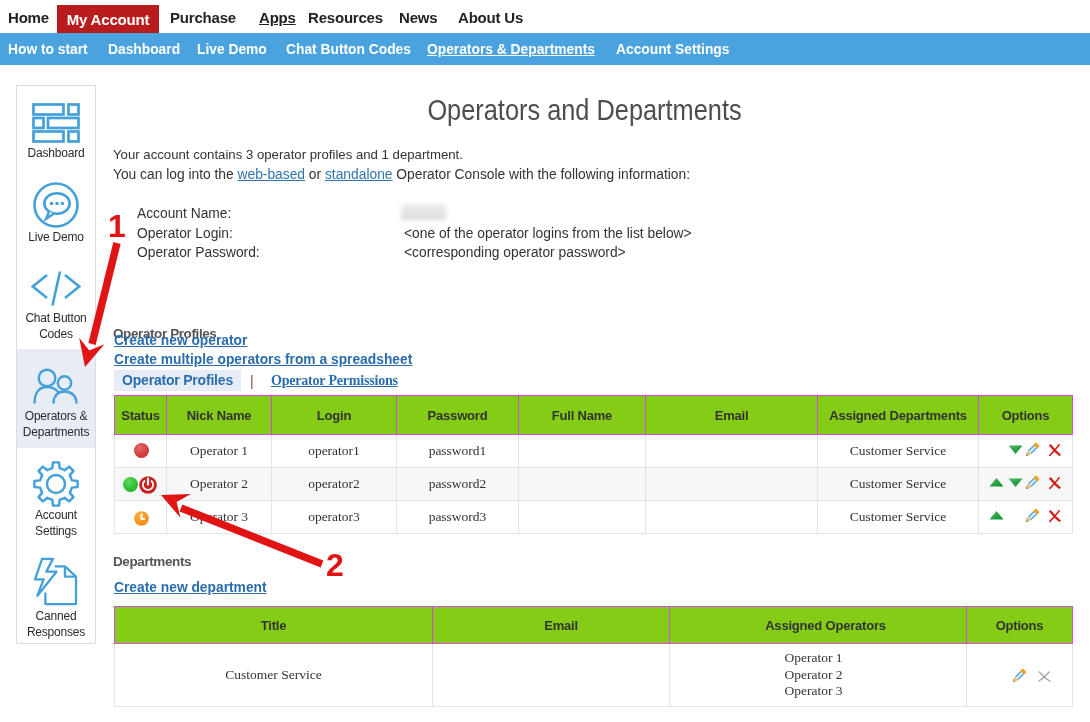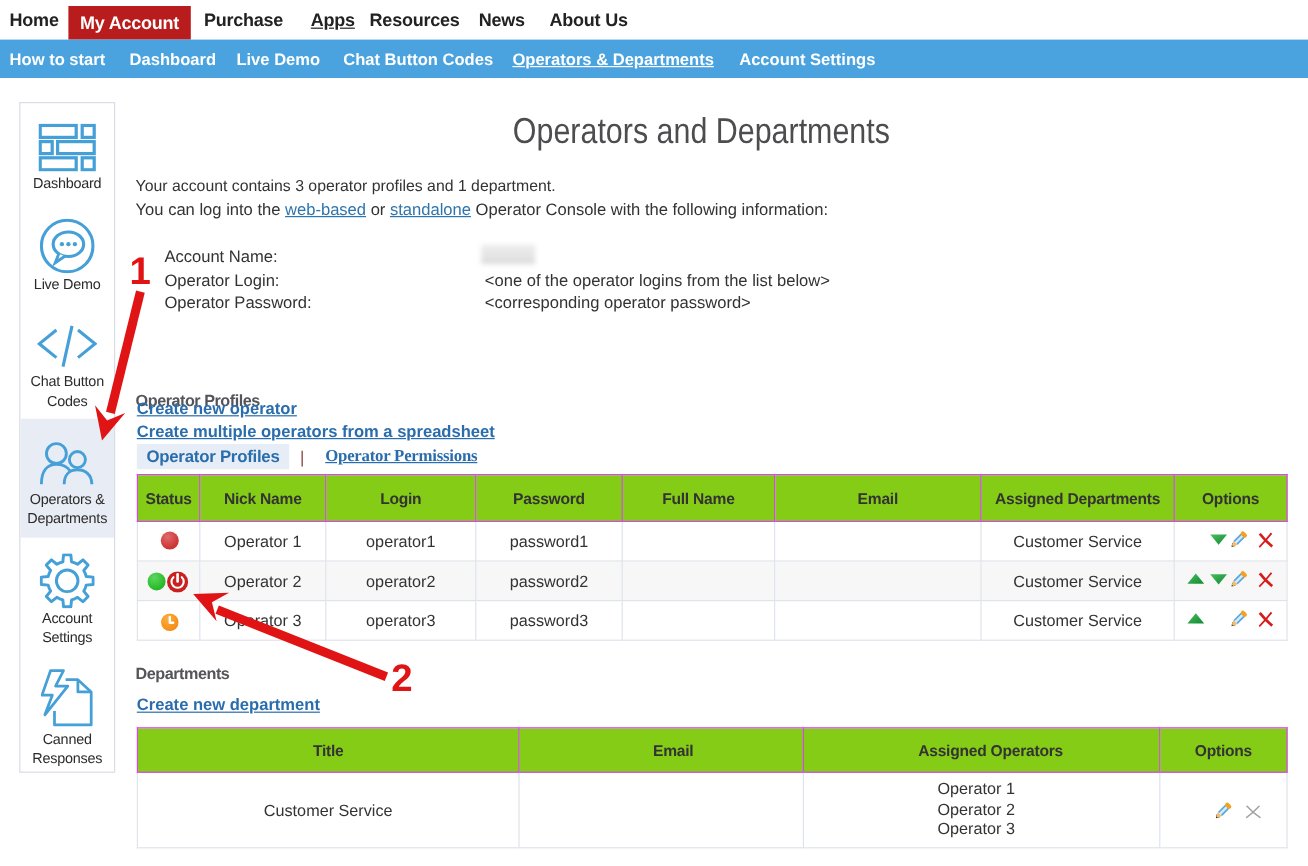--- a/index.html
+++ b/index.html
@@ -18,21 +18,21 @@
 .sitem svg { display:block; margin:0 auto; }
 .sitem .lbl { font-size:12px; color:#2b2b2b; line-height:16px; letter-spacing:-0.2px;}
 .sitem.active { background:#e8ecf4; }
 
 .t { position:absolute; font-size:13.8px; color:#333; white-space:nowrap; letter-spacing:0px;}
 a.lnk { color:#2e74ad; text-decoration:underline; }
 a.blnk { color:#2a6dad; font-weight:bold; text-decoration:underline; }
 
 table.grid { border-collapse:collapse; table-layout:fixed; }
 table.grid th { background:#84cc16; font-size:13px; font-weight:bold; color:#333; border:1px solid #d946ef; letter-spacing:-0.2px;}
-table.grid td { border:1px solid #dfe3ea; font-size:13.5px; color:#333; text-align:center; letter-spacing:0px;}
+table.grid td { border:1px solid #dfe3ea; font-size:13.5px; color:#333; text-align:center; letter-spacing:0px;font-family:Liberation Serif, serif;}
 tr.alt td { background:#f7f7f8; }
 .ic { position:absolute; }
 </style>
 </head>
 <body>
 <div id="page">
 
 <div id="nav1">
   <div class="it" style="left:8px;">Home</div>
   <div id="tabMA">My Account</div>

